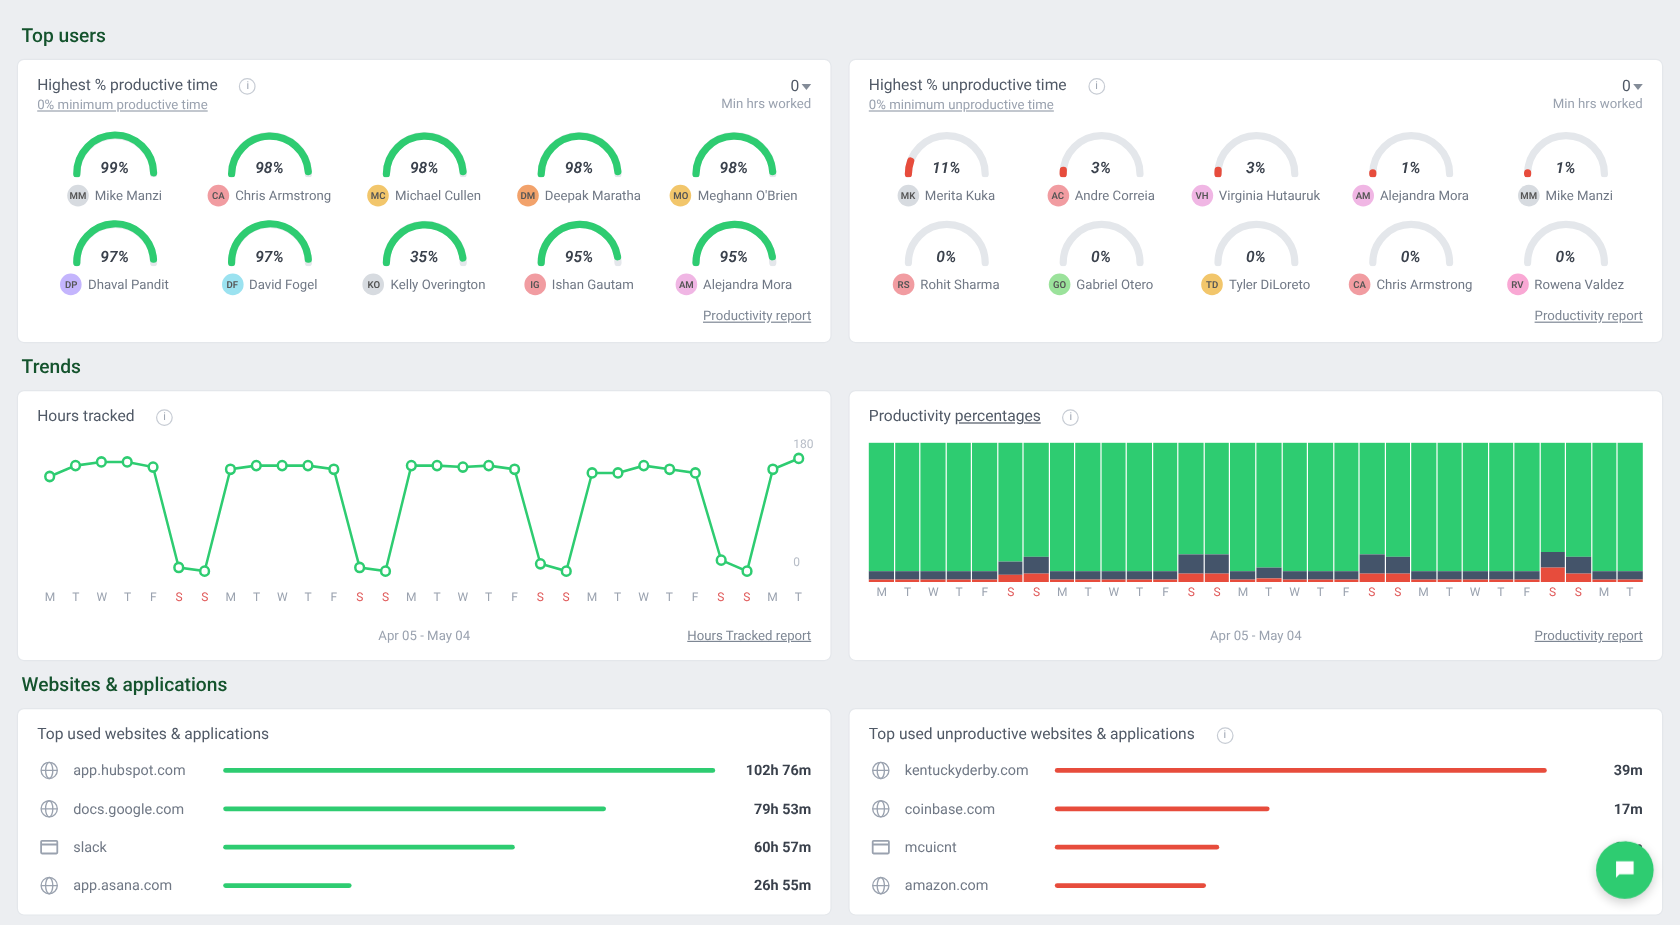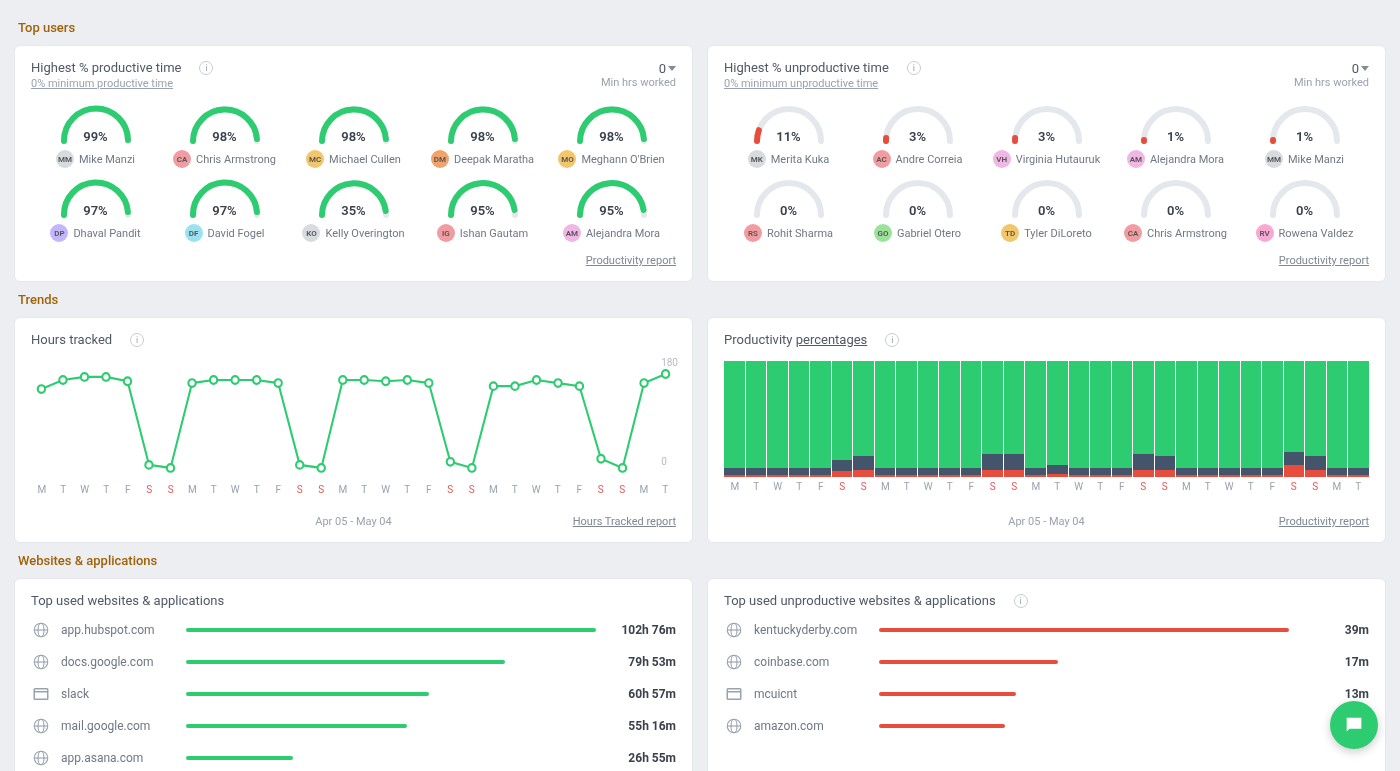--- a/index.html
+++ b/index.html
@@ -1,30 +1,30 @@
 <!DOCTYPE html>
 <html><head>
 <meta charset="utf-8">
 <style>
 * { box-sizing: border-box; margin: 0; padding: 0; }
 body { font-family: -apple-system, BlinkMacSystemFont, "Segoe UI", Roboto, sans-serif; background: #eceef1; color: #505966; font-size: 13px; }
 .page { padding: 10px 14px 40px; }
-.section-title { font-size: 13px; font-weight: 500; color: #a16207; margin: 10px 0 10px 4px; }
+.section-title { font-size: 16px; font-weight: 500; color: #14532d; margin: 10px 0 10px 4px; }
 .row { display: flex; gap: 14px; }
 .card { background: #fff; border: 1px solid #e4e7eb; border-radius: 6px; flex: 1; padding: 14px 16px; position: relative; }
 .card-header { display: flex; align-items: center; justify-content: space-between; }
 .card-title { font-size: 13px; color: #505966; display: flex; align-items: center; gap: 18px; }
 .card-sub { font-size: 11px; color: #9aa2af; text-decoration: underline; margin-top: 2px; }
 .card-right-meta { text-align: right; font-size: 11px; color: #9aa2af; }
 .card-right-meta .zero { font-size: 13px; color: #505966; display: inline-flex; align-items: center; gap: 2px; }
 .info-icon { display:inline-flex; width:14px; height:14px; border:1px solid #c7ccd4; border-radius:50%; align-items:center; justify-content:center; font-size:9px; color:#9aa2af; }
 .chev-down { width:0; height:0; border-left:4px solid transparent; border-right:4px solid transparent; border-top:5px solid #848c98; display:inline-block; }
 .gauges { display:flex; flex-wrap:wrap; gap:10px 0; margin:14px 0 2px; }
 .gauge-cell { width:20%; display:flex; flex-direction:column; align-items:center; }
-.gauge-wrap { width:74px; height:40px; position:relative; overflow:hidden; }
+.gauge-wrap { width:74px; height:40px; position:relative; overflow:hidden;font-style:italic; }
 .gauge-wrap svg { position:absolute; top:0; left:0; }
 .gauge-pct { position:absolute; bottom:0; width:100%; text-align:center; font-size:13px; font-weight:600; color:#3a414c; }
 .gauge-user { display:flex; align-items:center; gap:5px; margin-top:6px; font-size:11px; color:#707885; }
 .avatar { width:18px; height:18px; border-radius:50%; display:flex; align-items:center; justify-content:center; font-size:8px; font-weight:600; color:#fff; }
 .card-footer { text-align:right; margin-top:10px; }
 .card-footer a, .link { font-size:11px; color:#7e8794; text-decoration:underline; cursor:pointer; }
 .chart-area { position:relative; height:150px; margin-top:10px; }
 .chart-svg { width:100%; height:120px; }
 .day-axis { display:flex; font-size:10px; color:#9aa2af; margin-top:4px; }
 .day-axis span { flex:1; text-align:center; }
@@ -687,34 +687,20 @@
       <span class="app-time">60h 57m</span>
           </div>
           <div class="app-row">
       <span class="app-icon">
               <svg width="18" height="18" viewBox="0 0 24 24" fill="none" stroke="#9aa2af" stroke-width="1.5">
                 <circle cx="12" cy="12" r="9"></circle>
                 <ellipse cx="12" cy="12" rx="4" ry="9"></ellipse>
                 <line x1="3" y1="12" x2="21" y2="12"></line>
               </svg>
             </span>
-      <span class="app-name">mail.google.com</span>
-      <div class="app-bar-track">
-              <div class="app-bar-fill" style="width:53.7875101378751%;background:#2ecc71"></div>
-            </div>
-      <span class="app-time">55h 16m</span>
-          </div>
-          <div class="app-row">
-      <span class="app-icon">
-              <svg width="18" height="18" viewBox="0 0 24 24" fill="none" stroke="#9aa2af" stroke-width="1.5">
-                <circle cx="12" cy="12" r="9"></circle>
-                <ellipse cx="12" cy="12" rx="4" ry="9"></ellipse>
-                <line x1="3" y1="12" x2="21" y2="12"></line>
-              </svg>
-            </span>
       <span class="app-name">app.asana.com</span>
       <div class="app-bar-track">
               <div class="app-bar-fill" style="width:26.19626926196269%;background:#2ecc71"></div>
             </div>
       <span class="app-time">26h 55m</span>
           </div>
         </div>
 
     </div>
 

